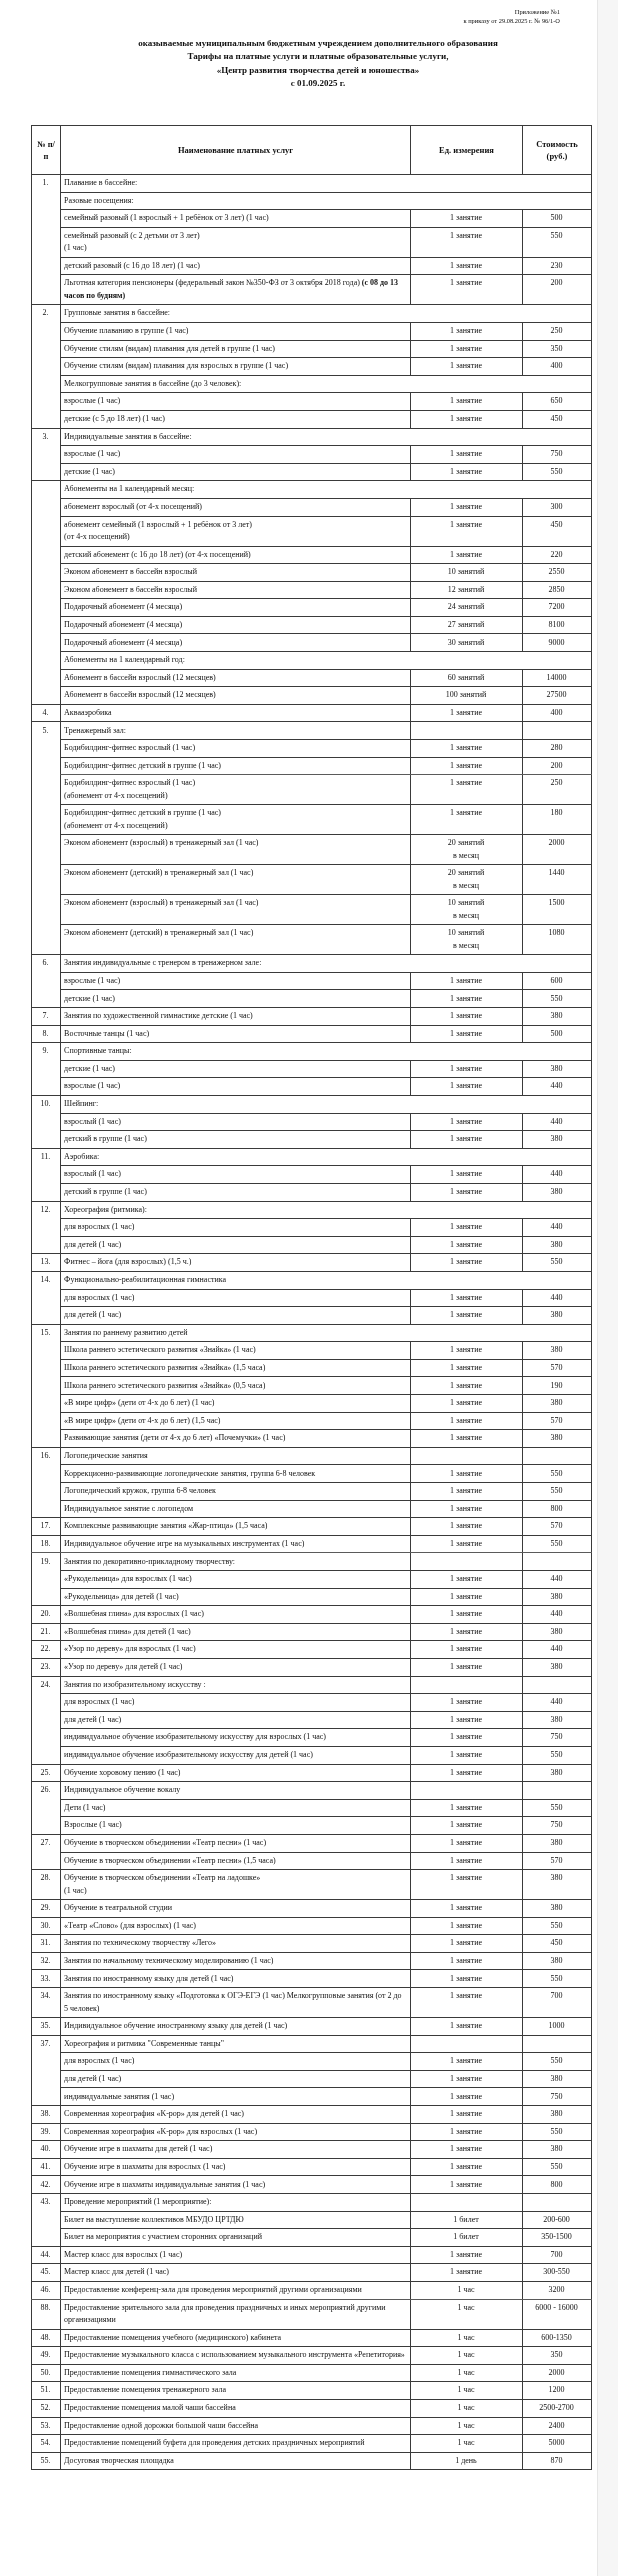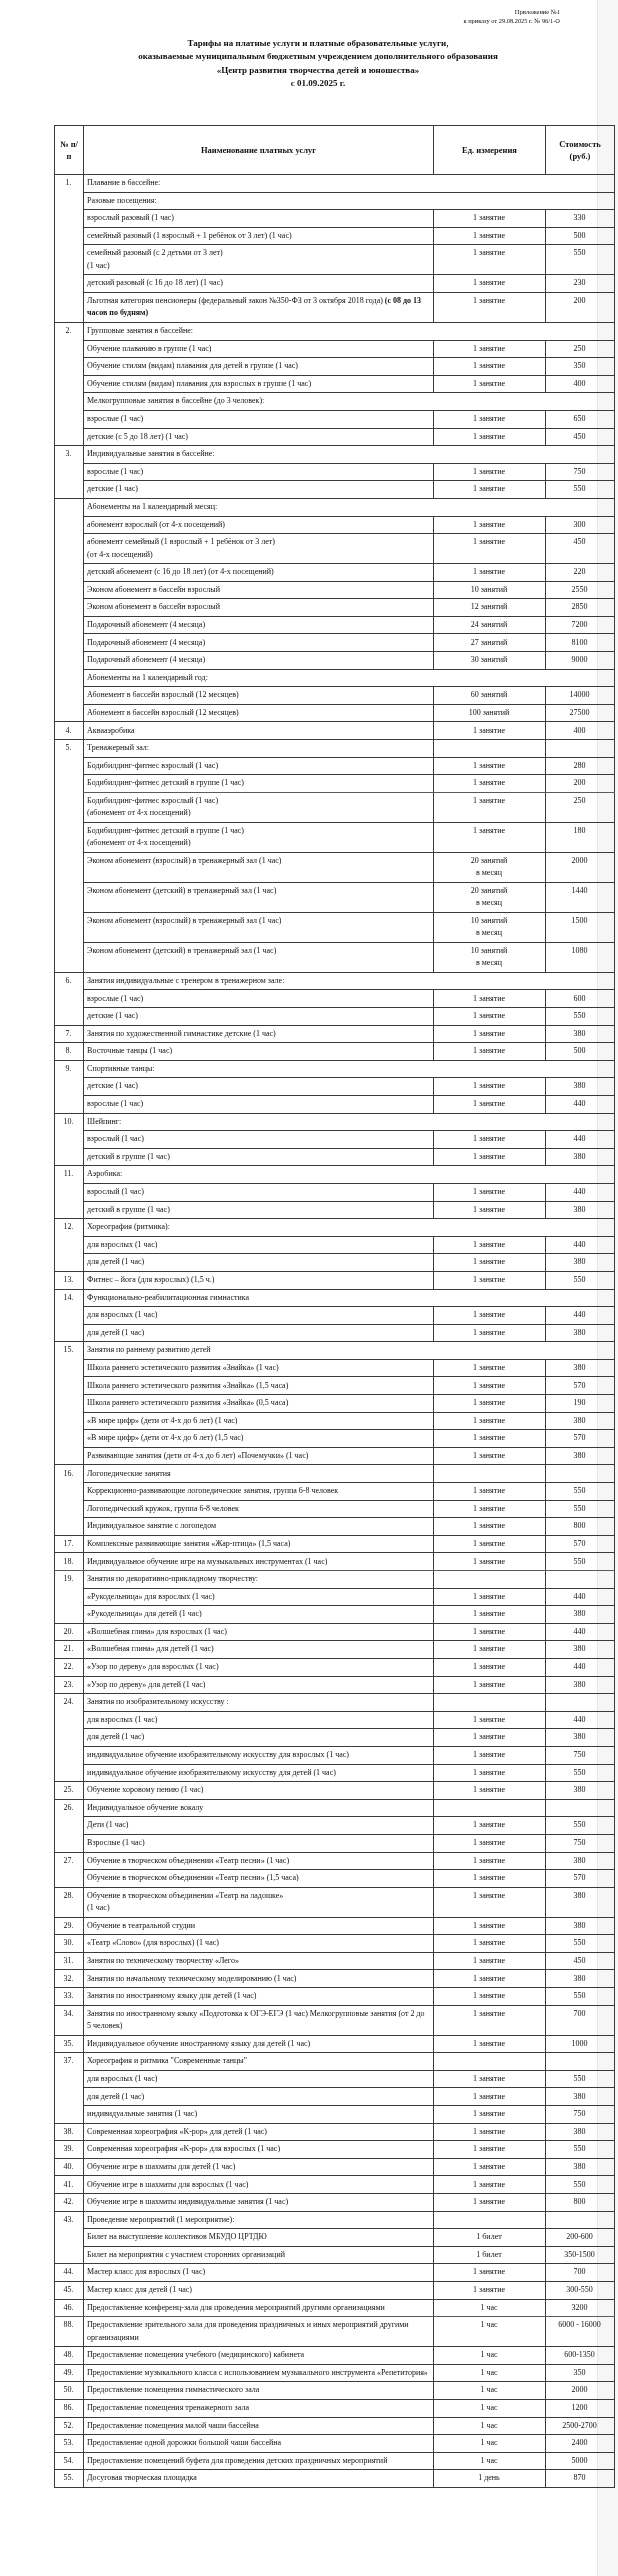--- a/index.html
+++ b/index.html
@@ -18,21 +18,21 @@
   .appendix {
     position: absolute; right: 38px; top: 7.2px;
     text-align: right; font-size: 6.4px; line-height: 9.3px;
     font-stretch: condensed;
   }
   .title {
     position: absolute; left: 38px; width: 560px; top: 37px;
     text-align: center; font-weight: bold; font-size: 9px; line-height: 13.4px;
   }
   table.tariffs {
-    position: absolute; left: 54px; top: 125px; width: 560px;
+    position: absolute; left: 31px; top: 125px; width: 560px;
     border-collapse: collapse; table-layout: fixed;
     font-size: 8px; line-height: 12.4px;
   }
   table.tariffs col.c-num { width: 29px; }
   table.tariffs col.c-name { width: 350px; }
   table.tariffs col.c-unit { width: 112px; }
   table.tariffs col.c-price { width: 69px; }
   table.tariffs td, table.tariffs th {
     border: 0.7px solid #3a3a3a; vertical-align: top; padding: 2.1px 4.1px 2.1px 3.1px;
   }
@@ -53,22 +53,22 @@
 
 <div class="right-strip"></div>
 
 <div class="page">
   <div class="appendix">
     <div>Приложение №1</div>
     <div>к приказу от 29.08.2025 г. № 96/1-О</div>
   </div>
 
   <div class="title">
+    <div>оказываемые муниципальным бюджетным учреждением дополнительного образования</div>
     <div>Тарифы на платные услуги и платные образовательные услуги,</div>
-    <div>оказываемые муниципальным бюджетным учреждением дополнительного образования</div>
     <div>«Центр развития творчества детей и юношества»</div>
     <div>с 01.09.2025 г.</div>
   </div>
 
   <table class="tariffs">
     <colgroup>
       <col class="c-num">
         <col class="c-name">
         <col class="c-unit">
         <col class="c-price">
@@ -85,26 +85,20 @@
         <tr class="hdr">
           <td class="num cont-start">1.</td>
           <td class="name" colspan="3">Плавание в бассейне:</td>
         </tr>
         <tr>
           <td class="num cont"></td>
           <td class="name" colspan="3">Разовые посещения:</td>
         </tr>
         <tr>
           <td class="num cont"></td>
-          <td class="name">взрослый разовый (1 час)</td>
-          <td class="unit">1 занятие</td>
-          <td class="price">330</td>
-        </tr>
-        <tr>
-          <td class="num cont"></td>
           <td class="name">семейный разовый (1 взрослый + 1 ребёнок от 3 лет) (1 час)</td>
           <td class="unit">1 занятие</td>
           <td class="price">500</td>
         </tr>
         <tr>
           <td class="num cont"></td>
           <td class="name">семейный разовый (с 2 детьми от 3 лет)<br>(1 час)</td>
           <td class="unit">1 занятие</td>
           <td class="price">550</td>
         </tr>
@@ -756,21 +750,21 @@
           <td class="unit">1 час</td>
           <td class="price">350</td>
         </tr>
         <tr>
           <td class="num">50.</td>
           <td class="name">Предоставление помещения гимнастического зала</td>
           <td class="unit">1 час</td>
           <td class="price">2000</td>
         </tr>
         <tr>
-          <td class="num">86.</td>
+          <td class="num">51.</td>
           <td class="name">Предоставление помещения тренажерного зала</td>
           <td class="unit">1 час</td>
           <td class="price">1200</td>
         </tr>
         <tr>
           <td class="num">52.</td>
           <td class="name">Предоставление помещения малой чаши бассейна</td>
           <td class="unit">1 час</td>
           <td class="price">2500-2700</td>
         </tr>

